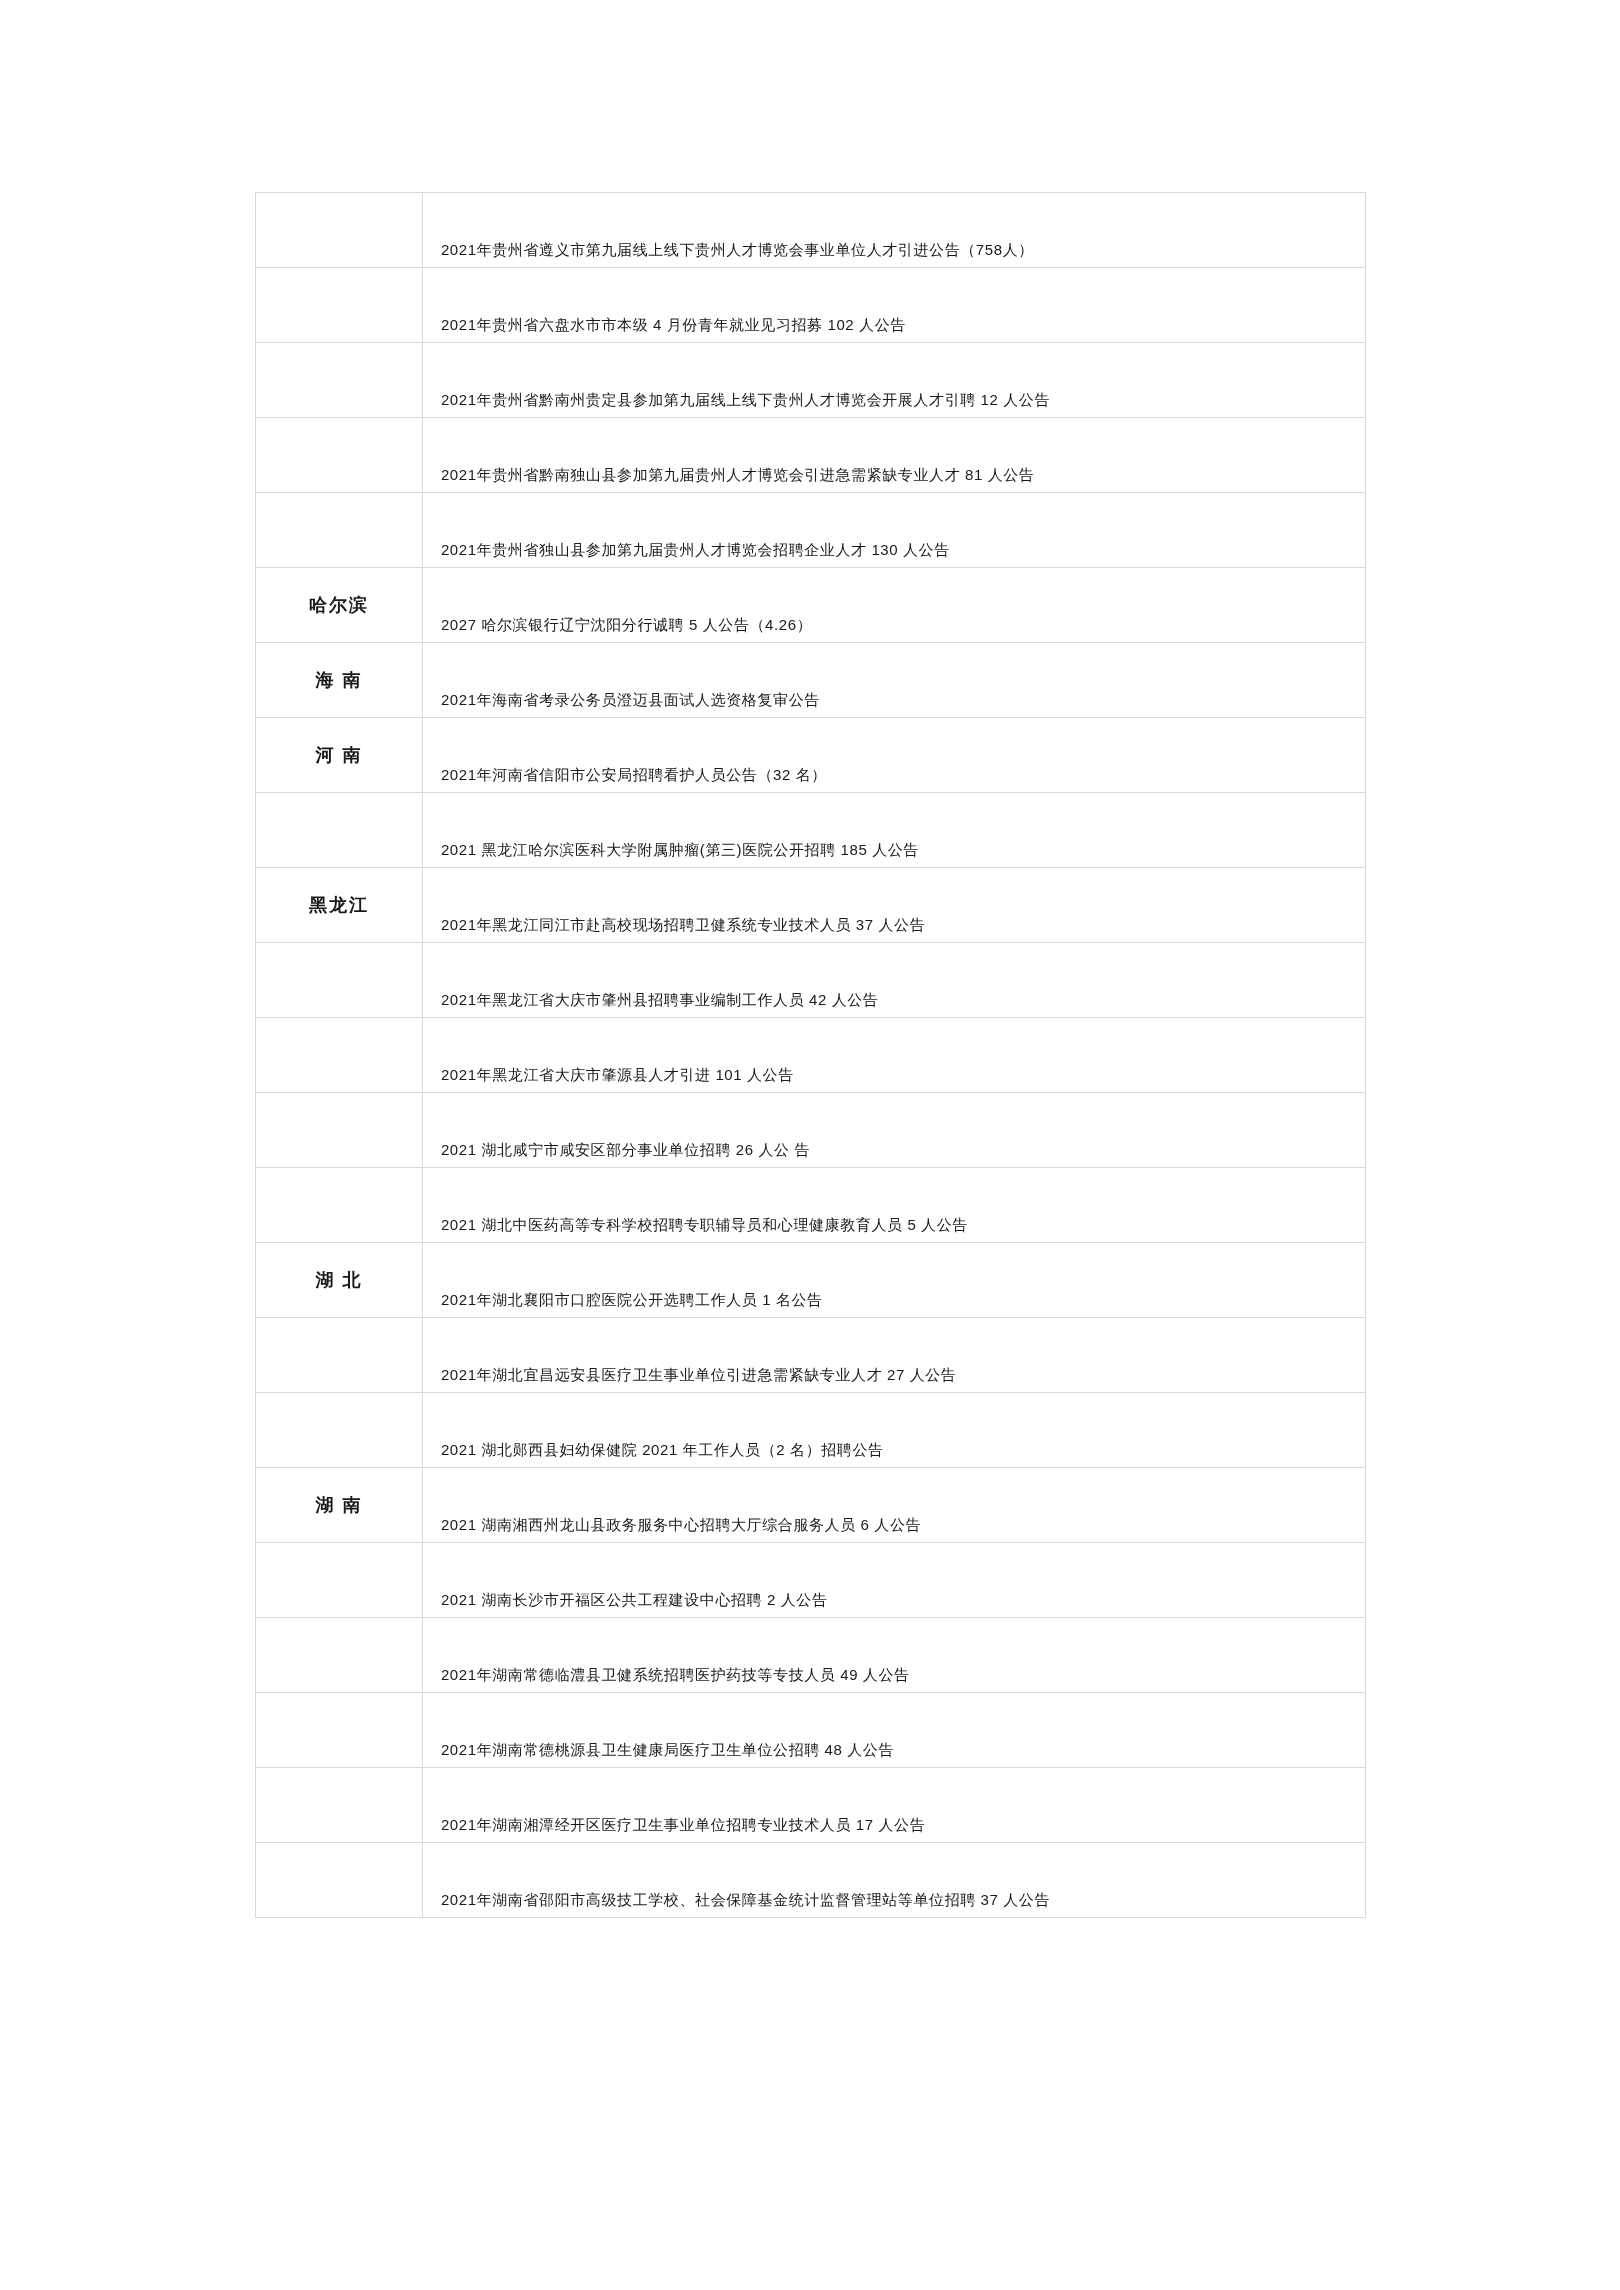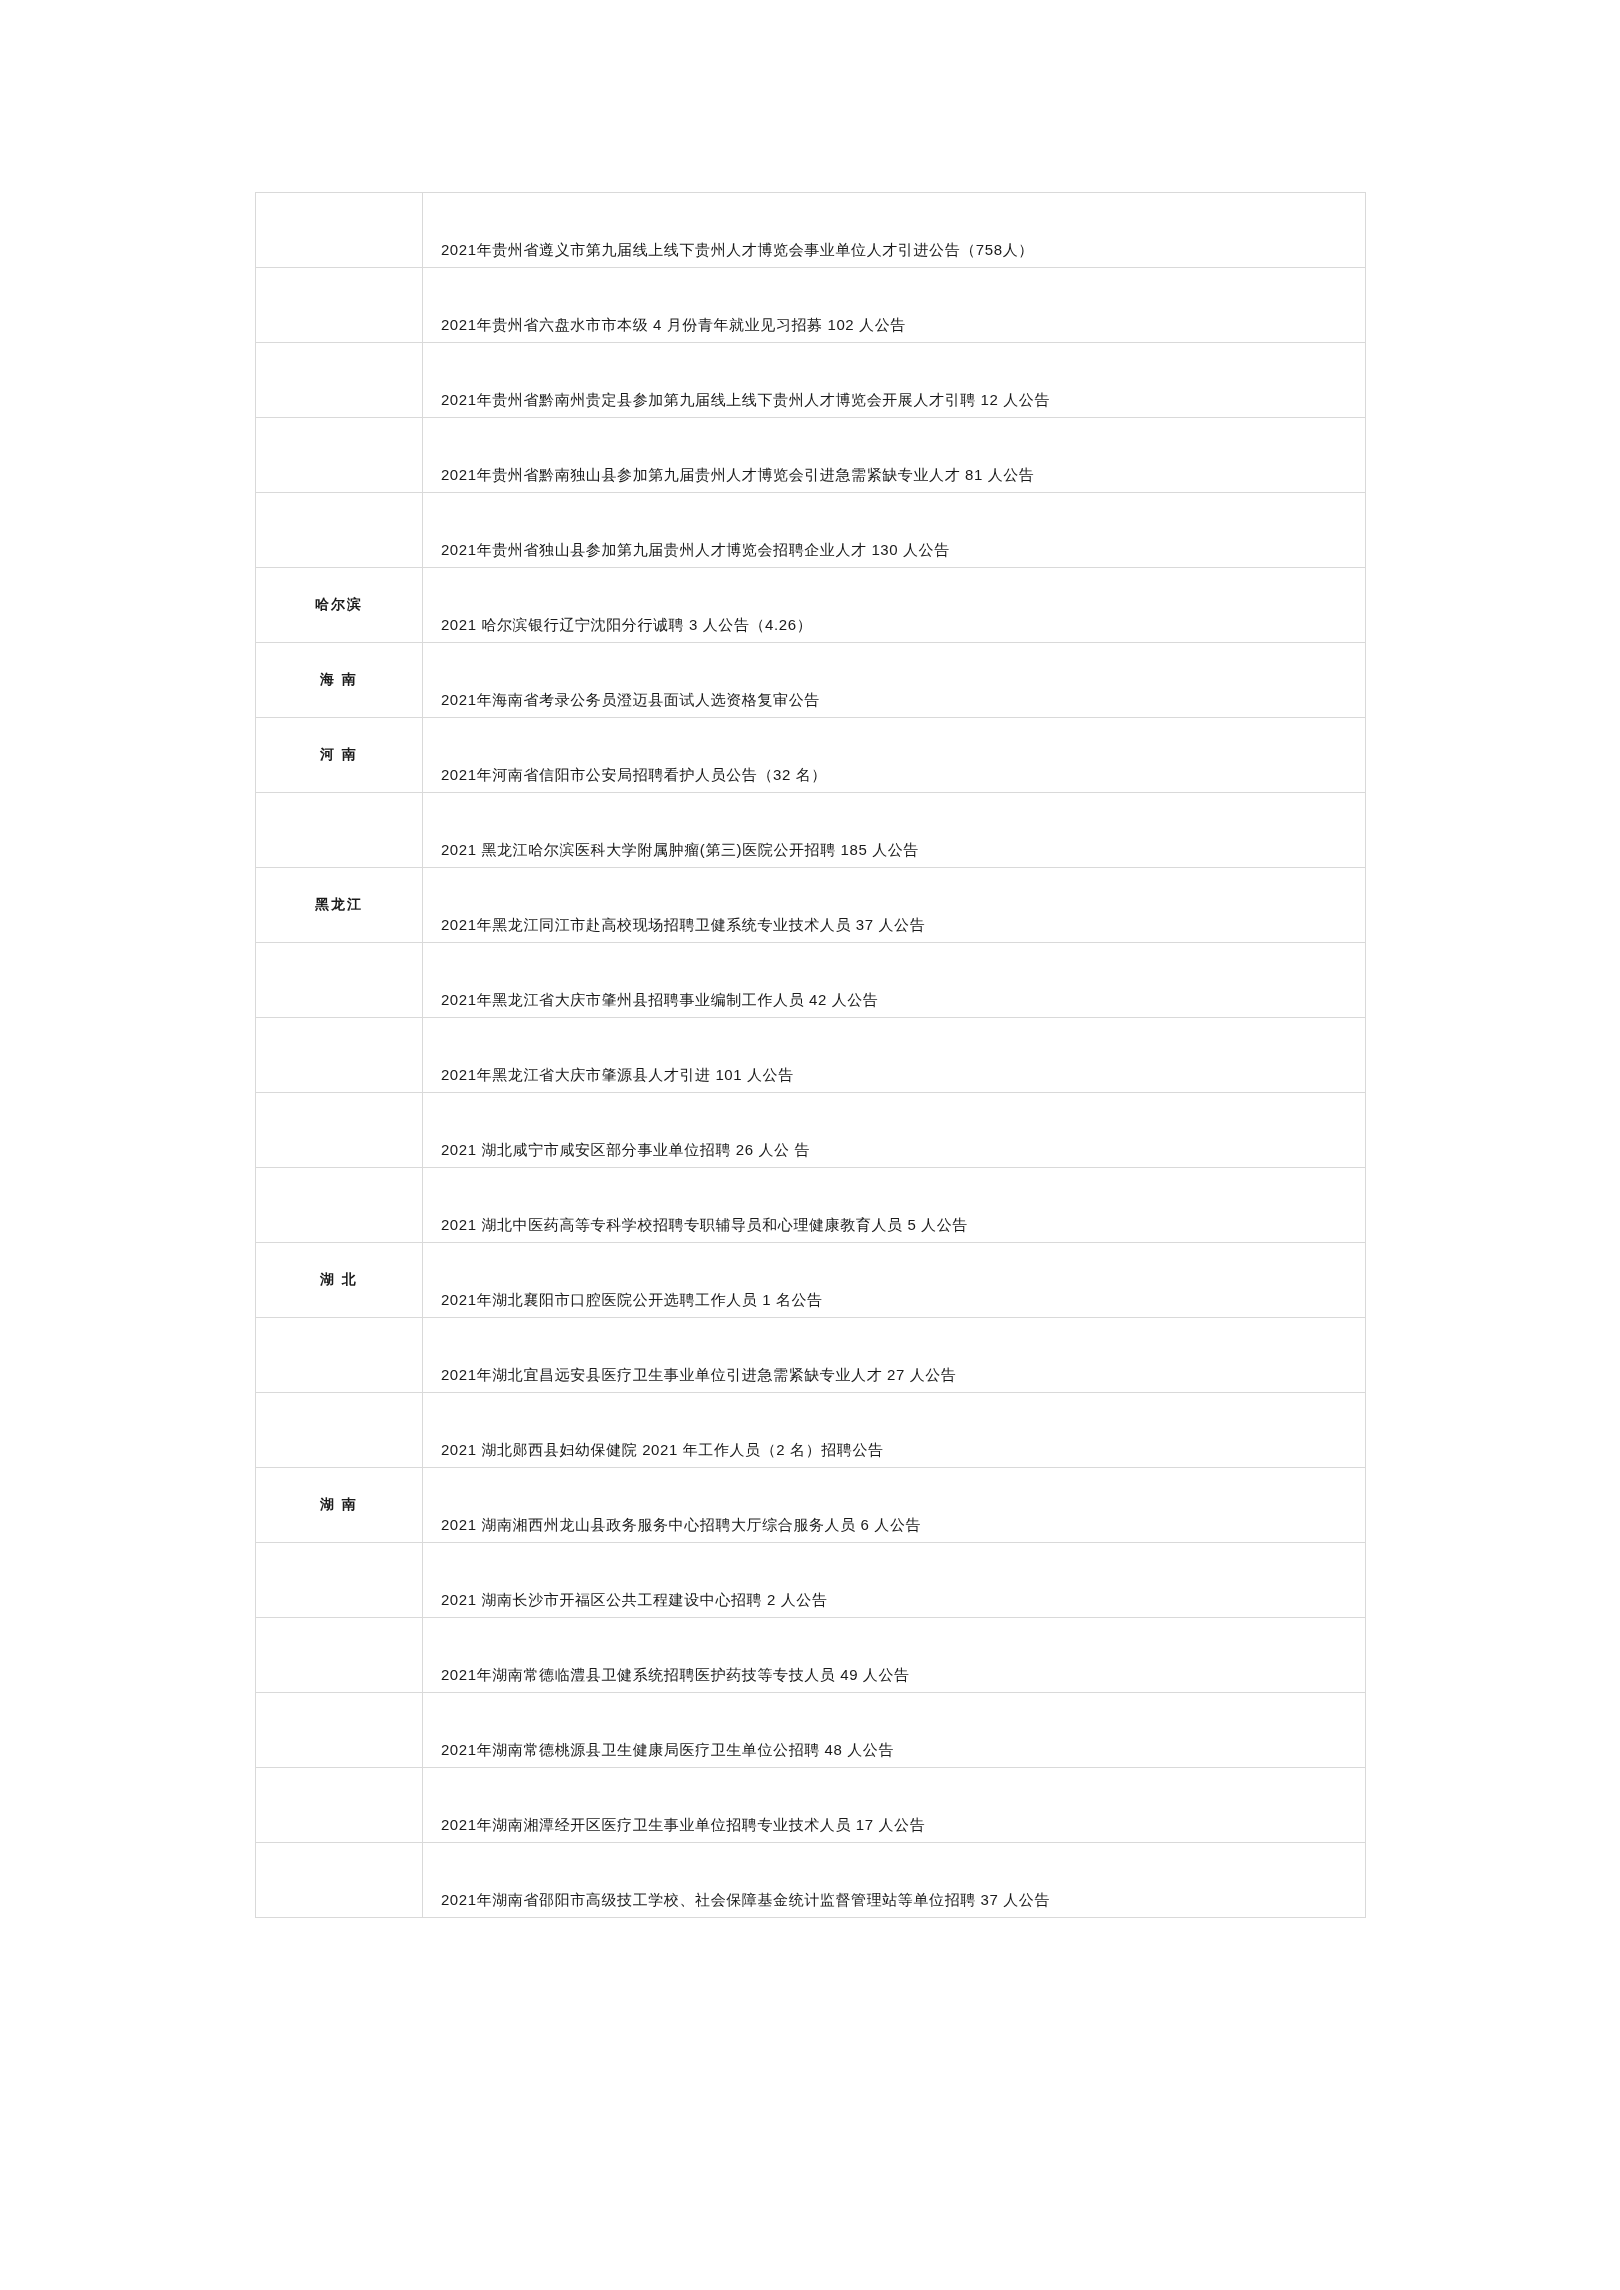--- a/index.html
+++ b/index.html
@@ -27,21 +27,21 @@
     table-layout: fixed;
   }
   .doc-table td {
     border: 1px solid #d9d9d9;
     padding: 0;
     vertical-align: middle;
   }
   td.region-cell {
     width: 155px;
     text-align: center;
-    font-size: 14px;
+    font-size: 18px;
     font-weight: bold;
     letter-spacing: 2px;
     color: #1a1a1a;
     padding: 0 5.9px;
   }
   td.region-cell.empty {
     border-right-color: #d9d9d9;
   }
   td.title-cell {
     height: 74px;
@@ -89,21 +89,21 @@
         </tr>
         <tr>
           <td class="region-cell empty"></td>
           <td class="title-cell">
             <span class="title-text">2021年贵州省独山县参加第九届贵州人才博览会招聘企业人才 130 人公告</span>
           </td>
         </tr>
         <tr>
           <td class="region-cell">哈尔滨</td>
           <td class="title-cell">
-            <span class="title-text">2021 哈尔滨银行辽宁沈阳分行诚聘 3 人公告（4.26）</span>
+            <span class="title-text">2027 哈尔滨银行辽宁沈阳分行诚聘 5 人公告（4.26）</span>
           </td>
         </tr>
         <tr>
           <td class="region-cell">海 南</td>
           <td class="title-cell">
             <span class="title-text">2021年海南省考录公务员澄迈县面试人选资格复审公告</span>
           </td>
         </tr>
         <tr>
           <td class="region-cell">河 南</td>

